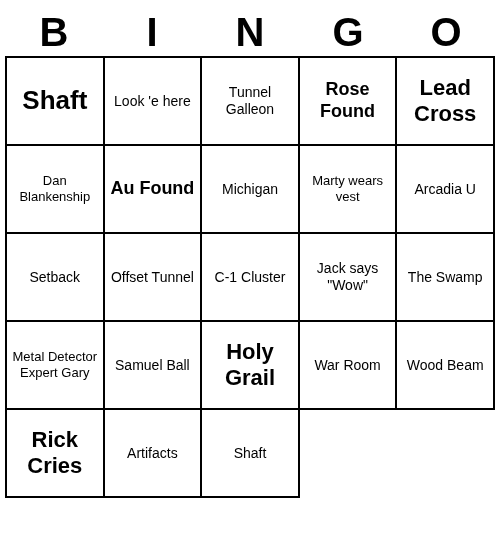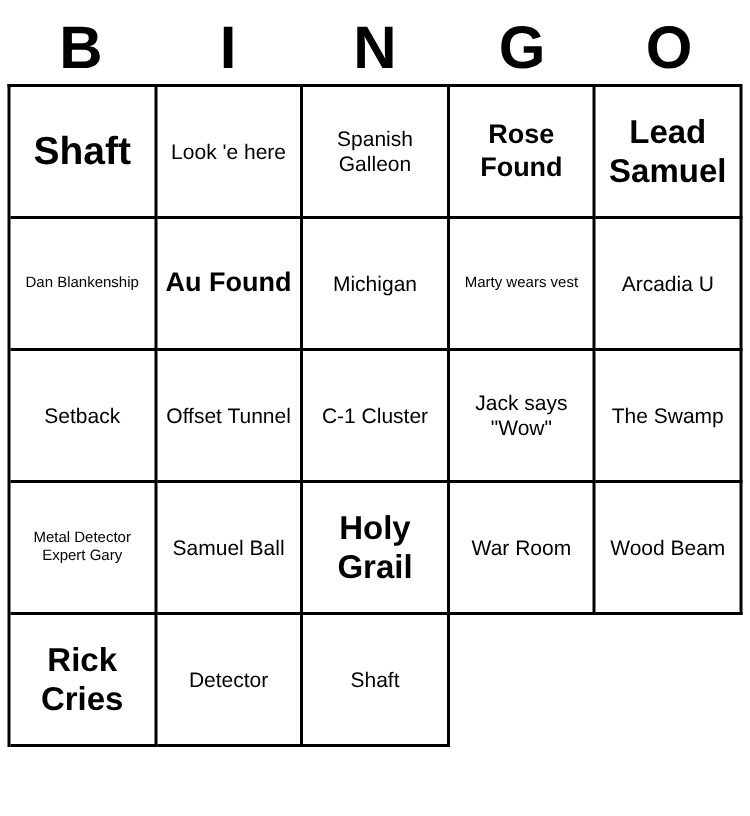--- a/index.html
+++ b/index.html
@@ -44,48 +44,48 @@
       padding: 4px;
       line-height: 1.2;
     }
     .bingo-cell span {
       display: block;
     }
     .size-xl { font-size: 26px; font-weight: bold; }
     .size-lg { font-size: 22px; font-weight: bold; }
     .size-md { font-size: 18px; font-weight: bold; }
     .size-sm { font-size: 14px; }
-    .size-xs { font-size: 10px; }
+    .size-xs { font-size: 13px; }
   </style>
 </head>
 <body>
 
 <div class="bingo-container">
   <div class="bingo-header">
   <div class="bingo-header-cell">B</div>
       <div class="bingo-header-cell">I</div>
       <div class="bingo-header-cell">N</div>
       <div class="bingo-header-cell">G</div>
       <div class="bingo-header-cell">O</div>
     </div>
   <div class="bingo-grid">
   <div class="bingo-cell">
         <span class="size-xl">Shaft</span>
       </div>
       <div class="bingo-cell">
         <span class="size-sm">Look 'e here</span>
       </div>
       <div class="bingo-cell">
-        <span class="size-sm">Spanish Galleon</span>
+        <span class="size-sm">Tunnel Galleon</span>
       </div>
       <div class="bingo-cell">
         <span class="size-md">Rose Found</span>
       </div>
       <div class="bingo-cell">
-        <span class="size-lg">Lead Samuel</span>
+        <span class="size-lg">Lead Cross</span>
       </div>
       <div class="bingo-cell">
         <span class="size-xs">Dan Blankenship</span>
       </div>
       <div class="bingo-cell">
         <span class="size-md">Au Found</span>
       </div>
       <div class="bingo-cell">
         <span class="size-sm">Michigan</span>
       </div>
@@ -122,19 +122,19 @@
       <div class="bingo-cell">
         <span class="size-sm">War Room</span>
       </div>
       <div class="bingo-cell">
         <span class="size-sm">Wood Beam</span>
       </div>
       <div class="bingo-cell">
         <span class="size-lg">Rick Cries</span>
       </div>
       <div class="bingo-cell">
-        <span class="size-sm">Detector</span>
+        <span class="size-sm">Artifacts</span>
       </div>
       <div class="bingo-cell">
         <span class="size-sm">Shaft</span>
       </div>
     </div>
 </div>
 
 </body></html>

